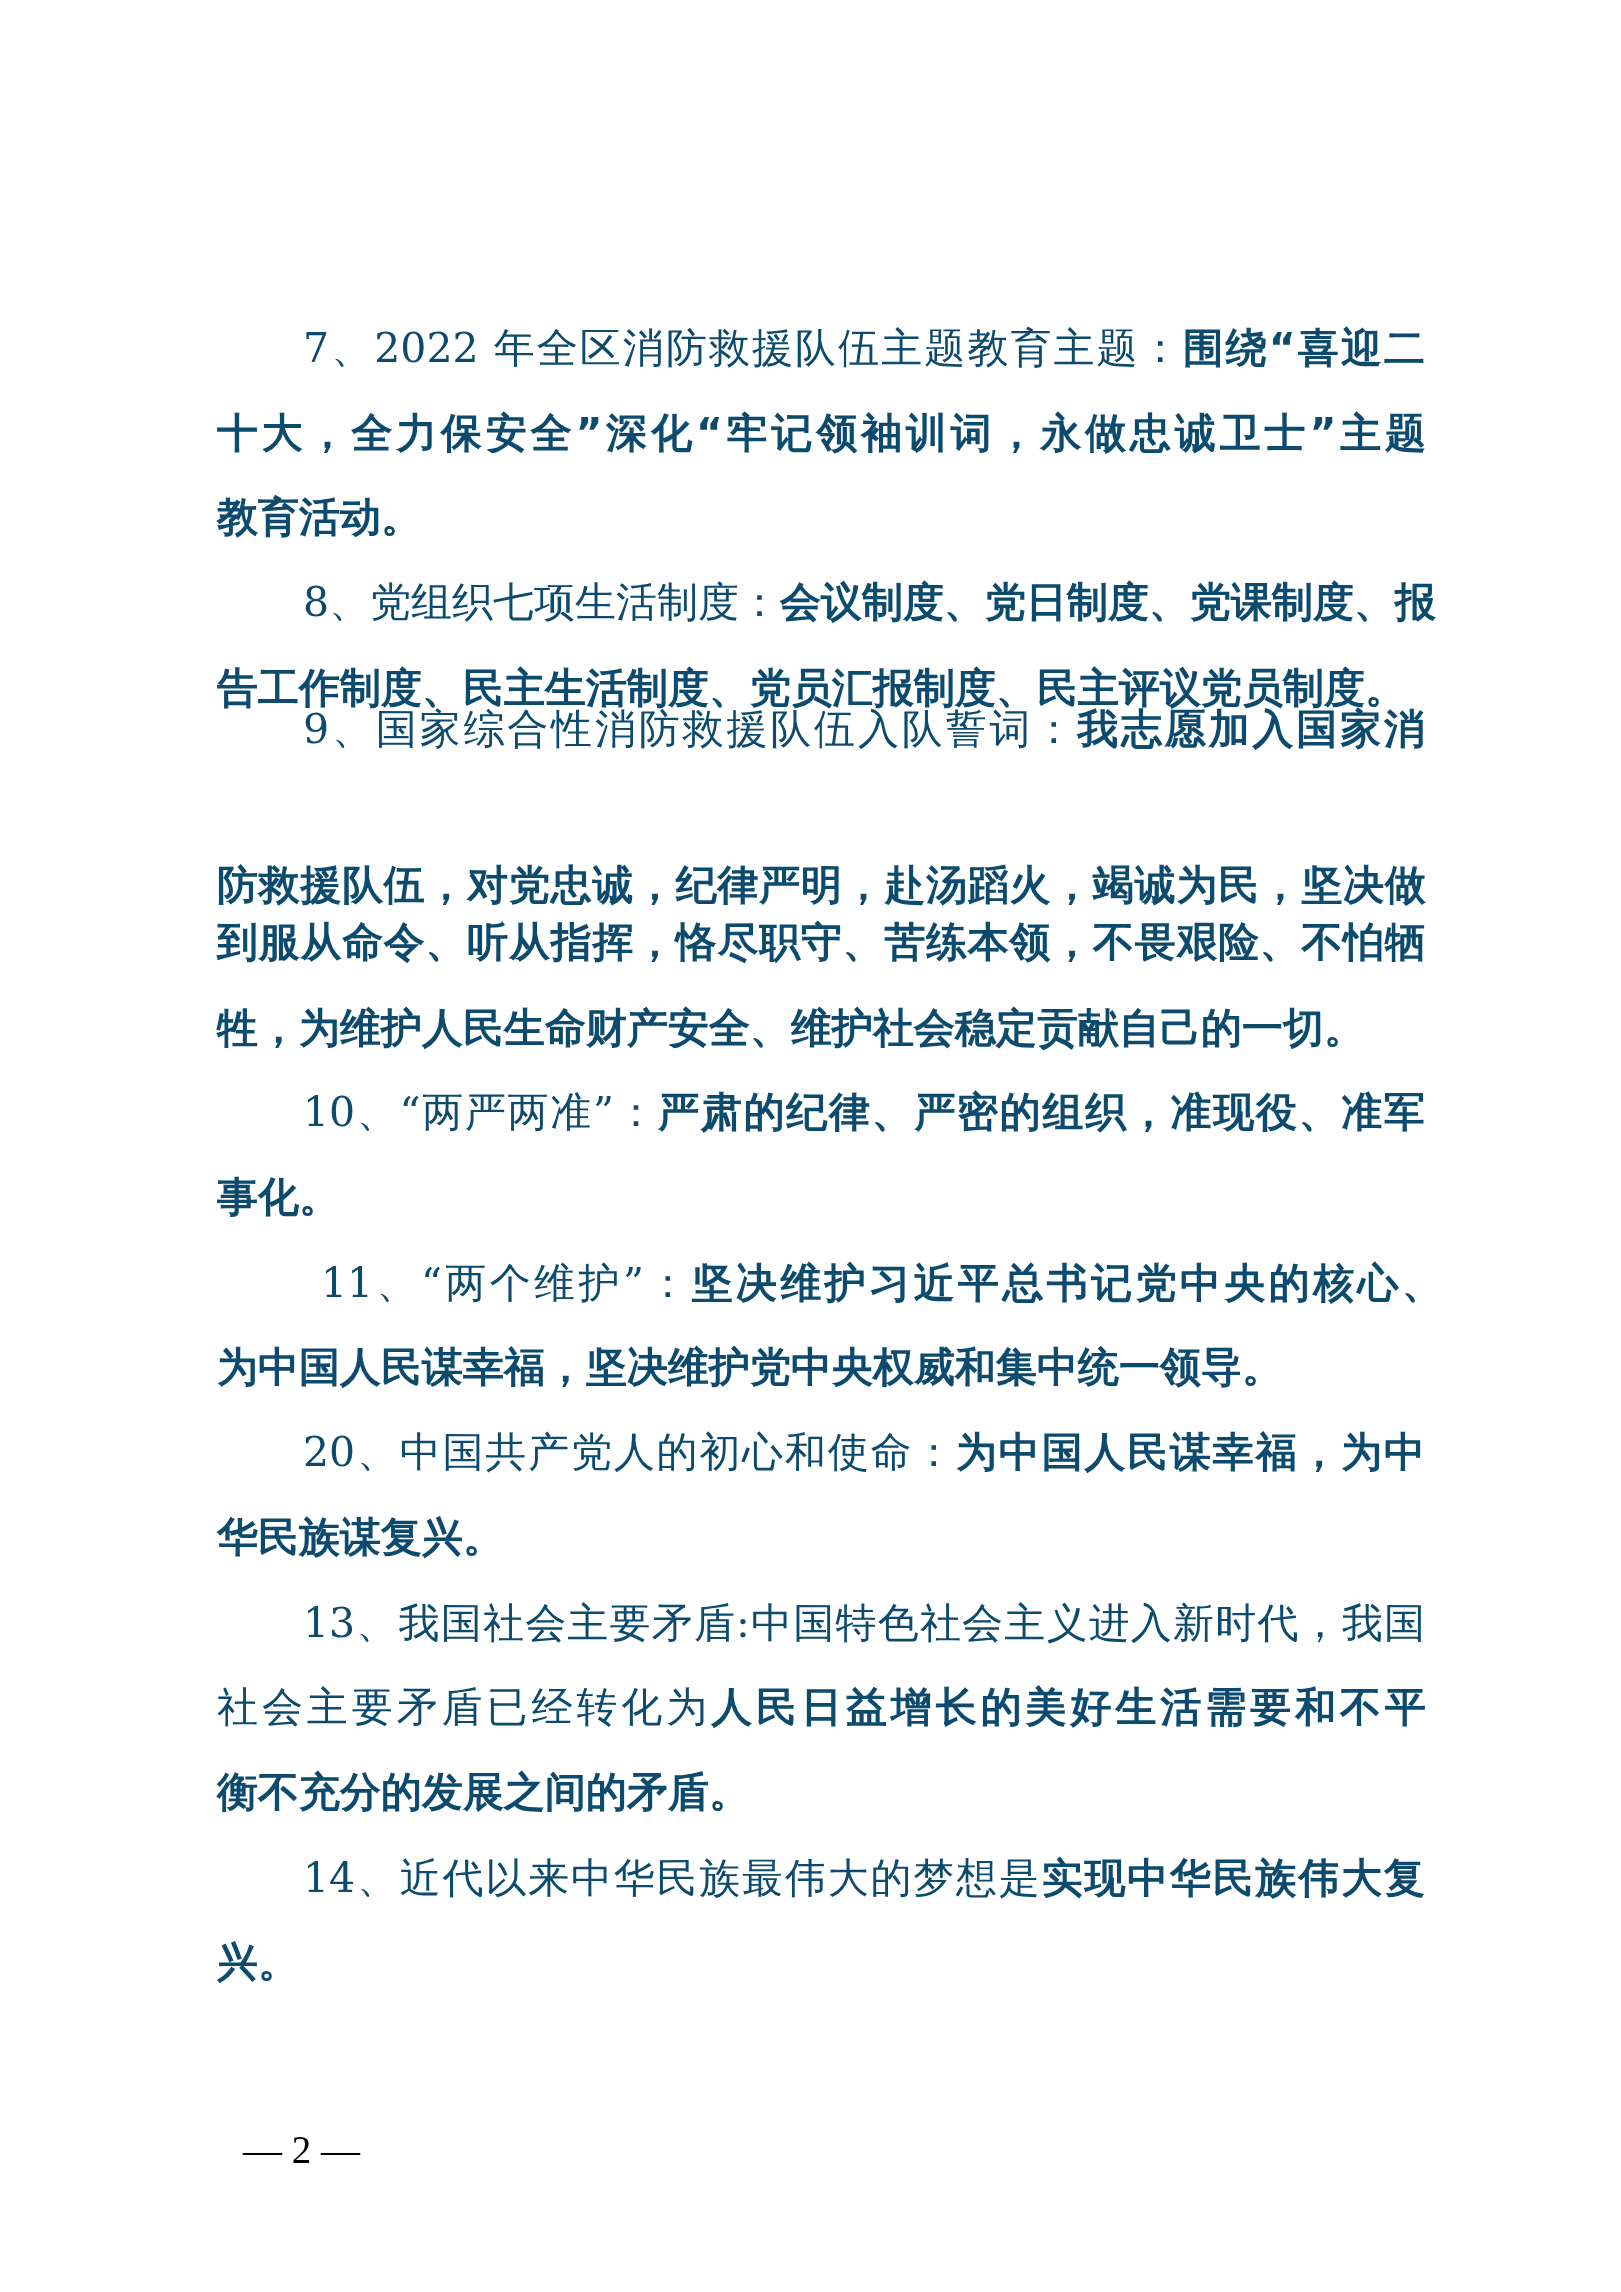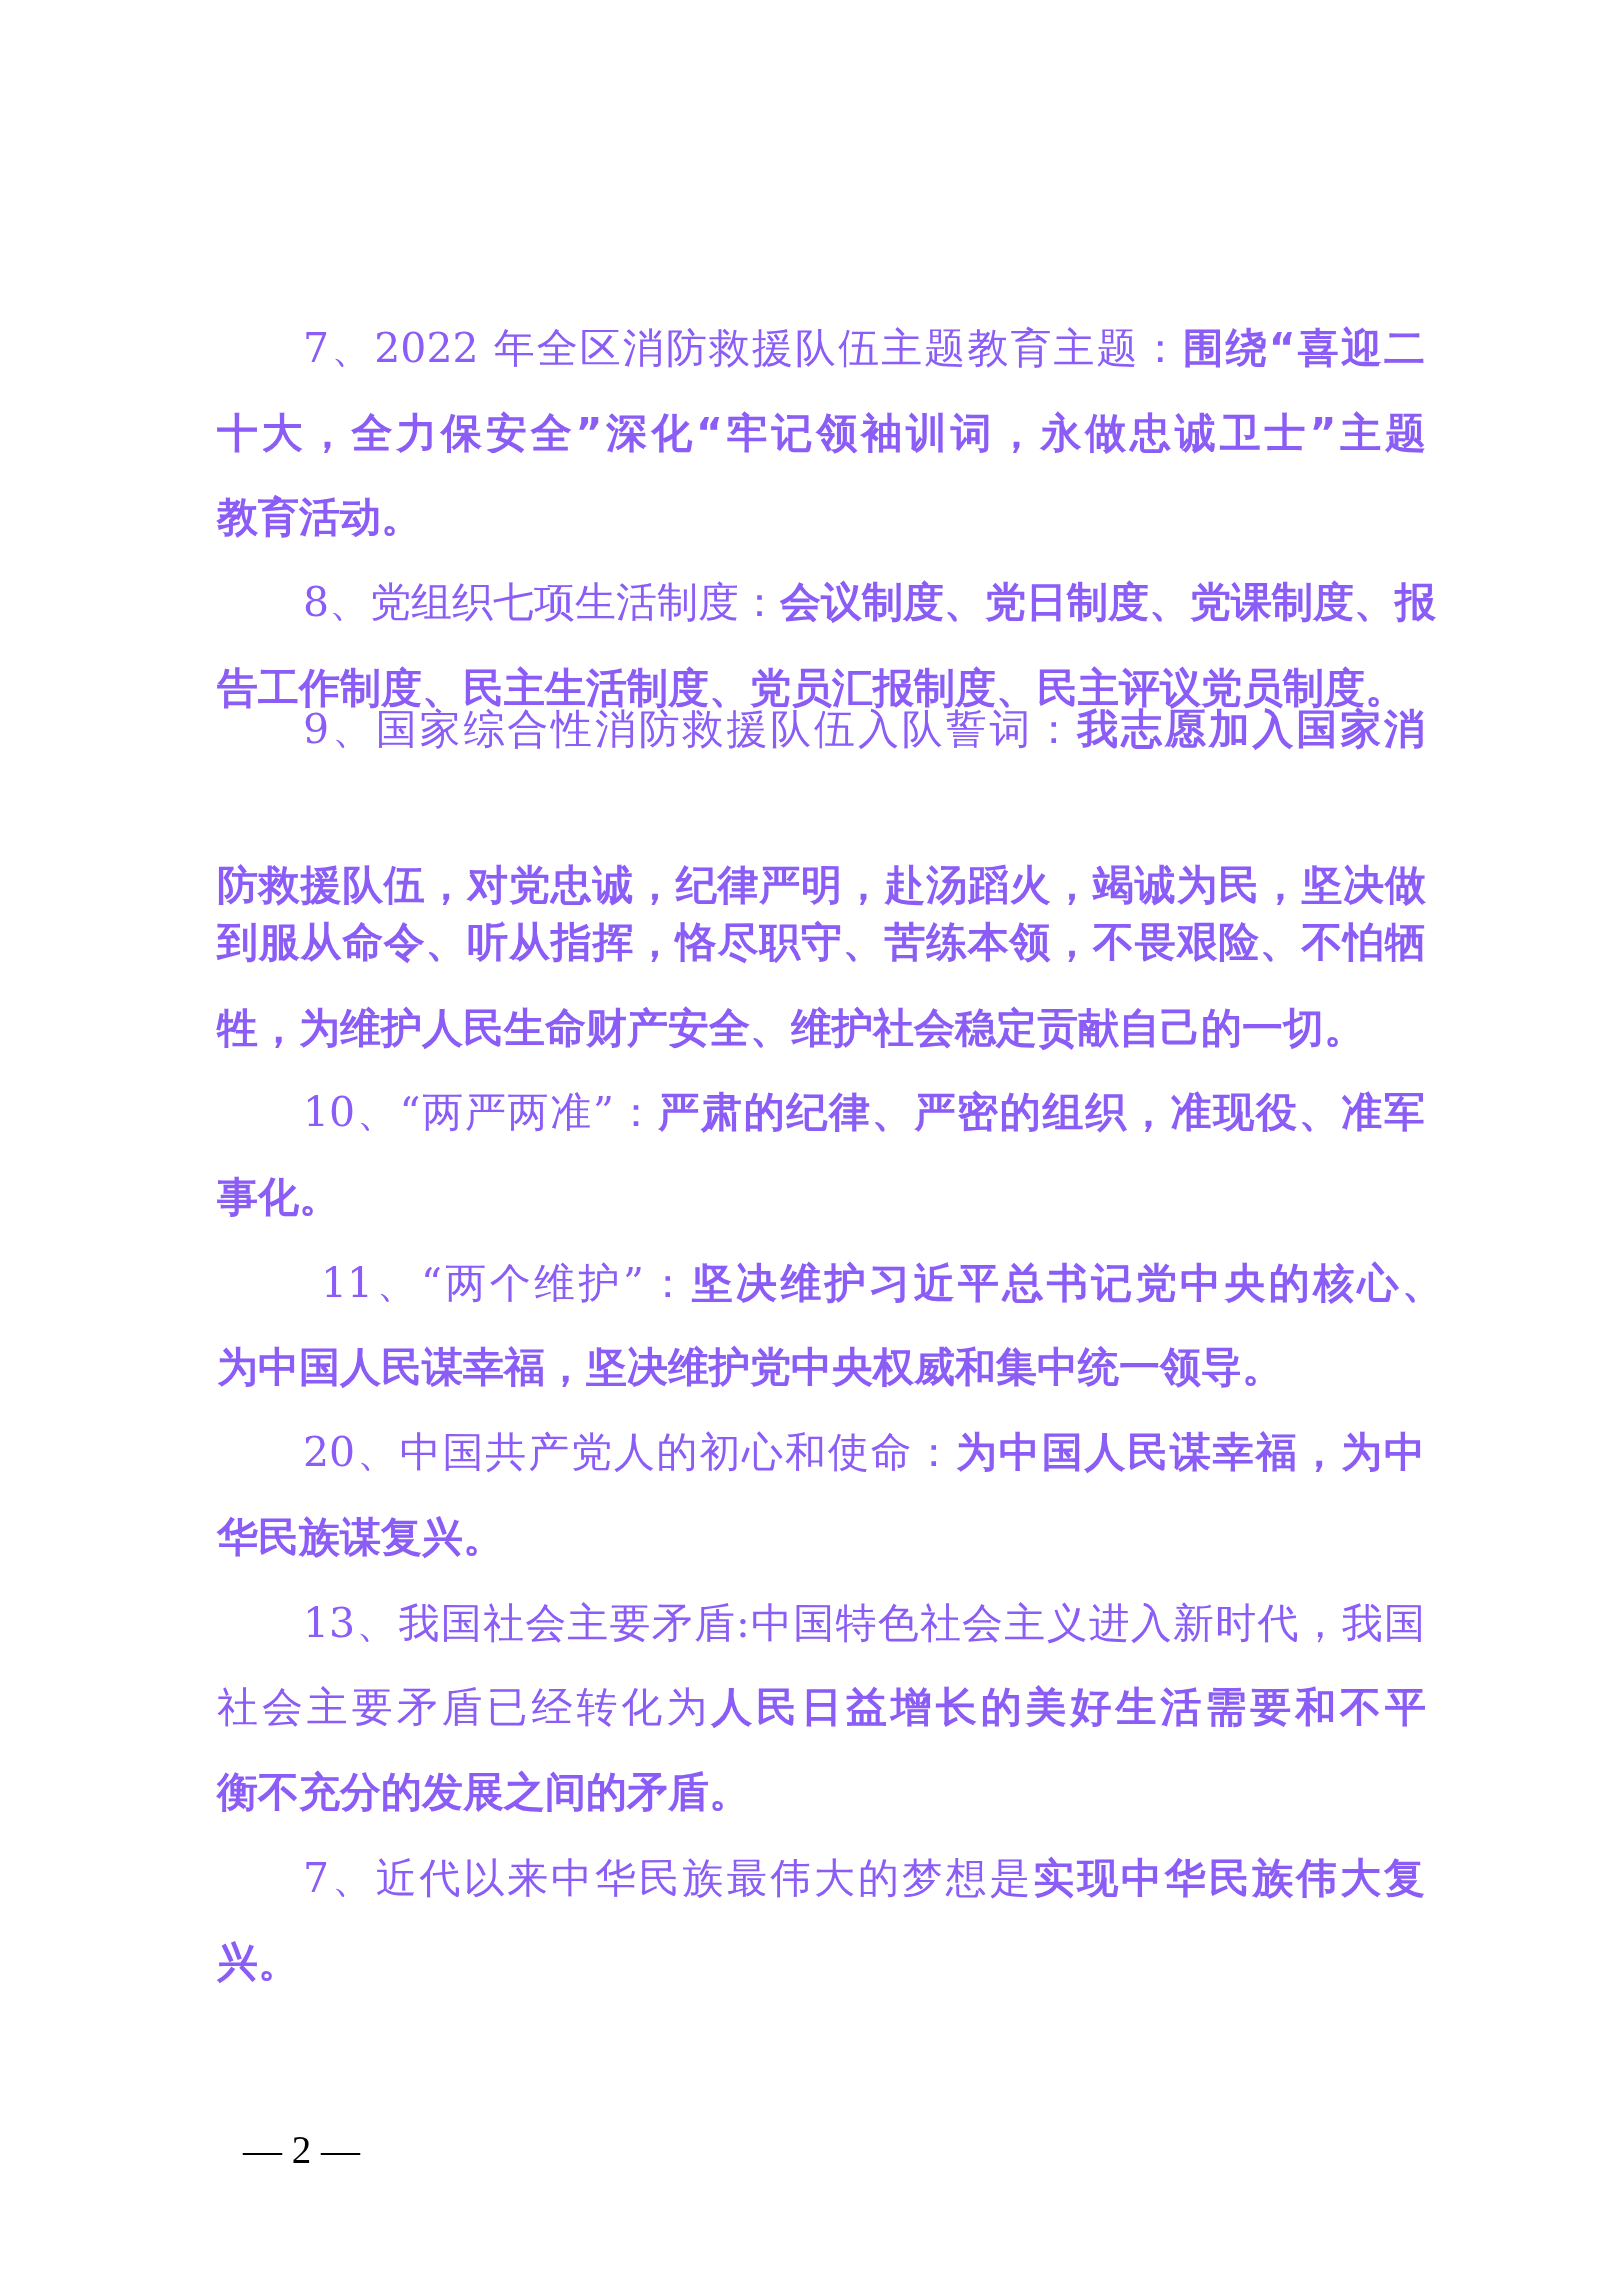--- a/index.html
+++ b/index.html
@@ -6,21 +6,21 @@
   body { width: 1621px; height: 2293px; position: relative; overflow: hidden; }
   .page { position: absolute; left: 0; top: 0; width: 1621px; height: 2293px; background: #fff; }
   .line {
     position: absolute;
     left: 217px;
     width: 1209px;
     height: 59px;
     line-height: 59px;
     font-family: "DejaVu Serif", "Liberation Serif", serif;
     font-size: 41px;
-    color: #8b5cf6;
+    color: #0c4a6e;
     white-space: nowrap;
     text-align: justify;
     text-align-last: justify;
   }
   .line.indent { left: 303px; width: 1122px; }
   .line.last { text-align-last: left; }
   .b { font-family: "DejaVu Sans", "Liberation Sans", sans-serif; font-weight: bold; }
   .n { font-weight: normal; }
   .footer {
     position: absolute; left: 243px; top: 2127px; width: 137px; height: 45px;
@@ -44,18 +44,18 @@
       <div class="line last" style="top: 999px;"><span class="b">牲，为维护人民生命财产安全、维护社会稳定贡献自己的一切。</span></div>
       <div class="line indent" style="top: 1083px;"><span class="n">10、“两严两准”：</span><span class="b">严肃的纪律、严密的组织，准现役、准军</span></div>
       <div class="line last" style="top: 1168px;"><span class="b">事化。</span></div>
       <div class="line indent" style="top: 1254px; margin-left: 18px;"><span class="n">11、“两个维护”：</span><span class="b">坚决维护习近平总书记党中央的核心、</span></div>
       <div class="line last" style="top: 1338px;"><span class="b">为中国人民谋幸福，坚决维护党中央权威和集中统一领导。</span></div>
       <div class="line indent" style="top: 1423px;"><span class="n">20、中国共产党人的初心和使命：</span><span class="b">为中国人民谋幸福，为中</span></div>
       <div class="line last" style="top: 1508px;"><span class="b">华民族谋复兴。</span></div>
       <div class="line indent" style="top: 1594px;"><span class="n">13、我国社会主要矛盾:中国特色社会主义进入新时代，我国</span></div>
       <div class="line" style="top: 1678px;"><span class="n">社会主要矛盾已经转化为</span><span class="b">人民日益增长的美好生活需要和不平</span></div>
       <div class="line last" style="top: 1763px;"><span class="b">衡不充分的发展之间的矛盾。</span></div>
-      <div class="line indent" style="top: 1849px;"><span class="n">7、近代以来中华民族最伟大的梦想是</span><span class="b">实现中华民族伟大复</span></div>
+      <div class="line indent" style="top: 1849px;"><span class="n">14、近代以来中华民族最伟大的梦想是</span><span class="b">实现中华民族伟大复</span></div>
       <div class="line last" style="top: 1933px;"><span class="b">兴。</span></div>
     </div>
   <div class="footer">— 2 —</div>
 </div>
 
 
 </body></html>

